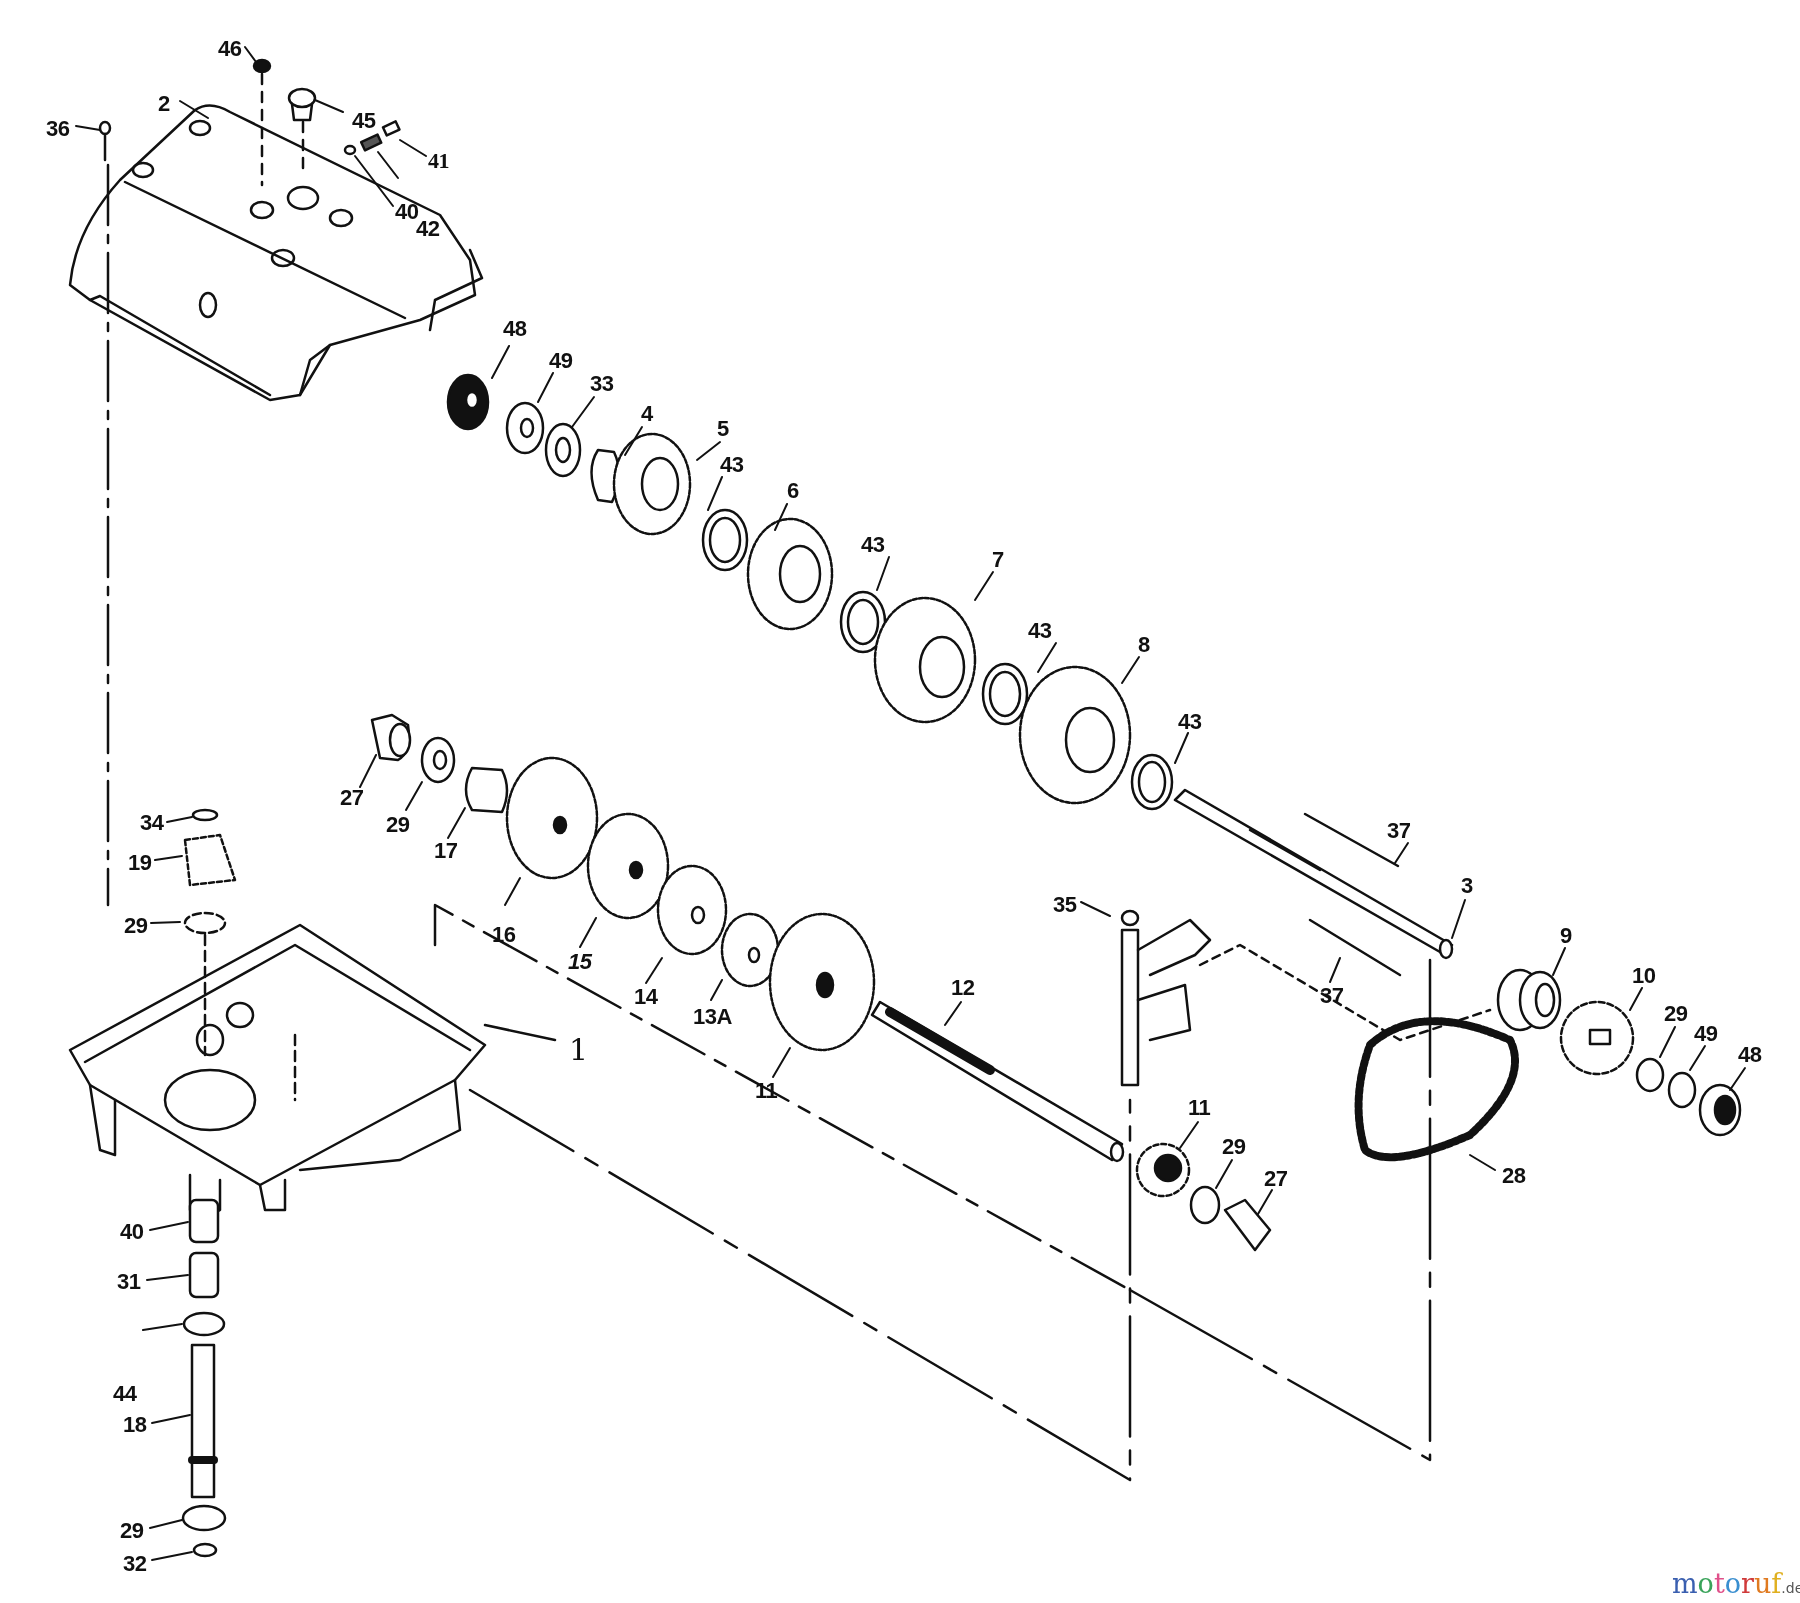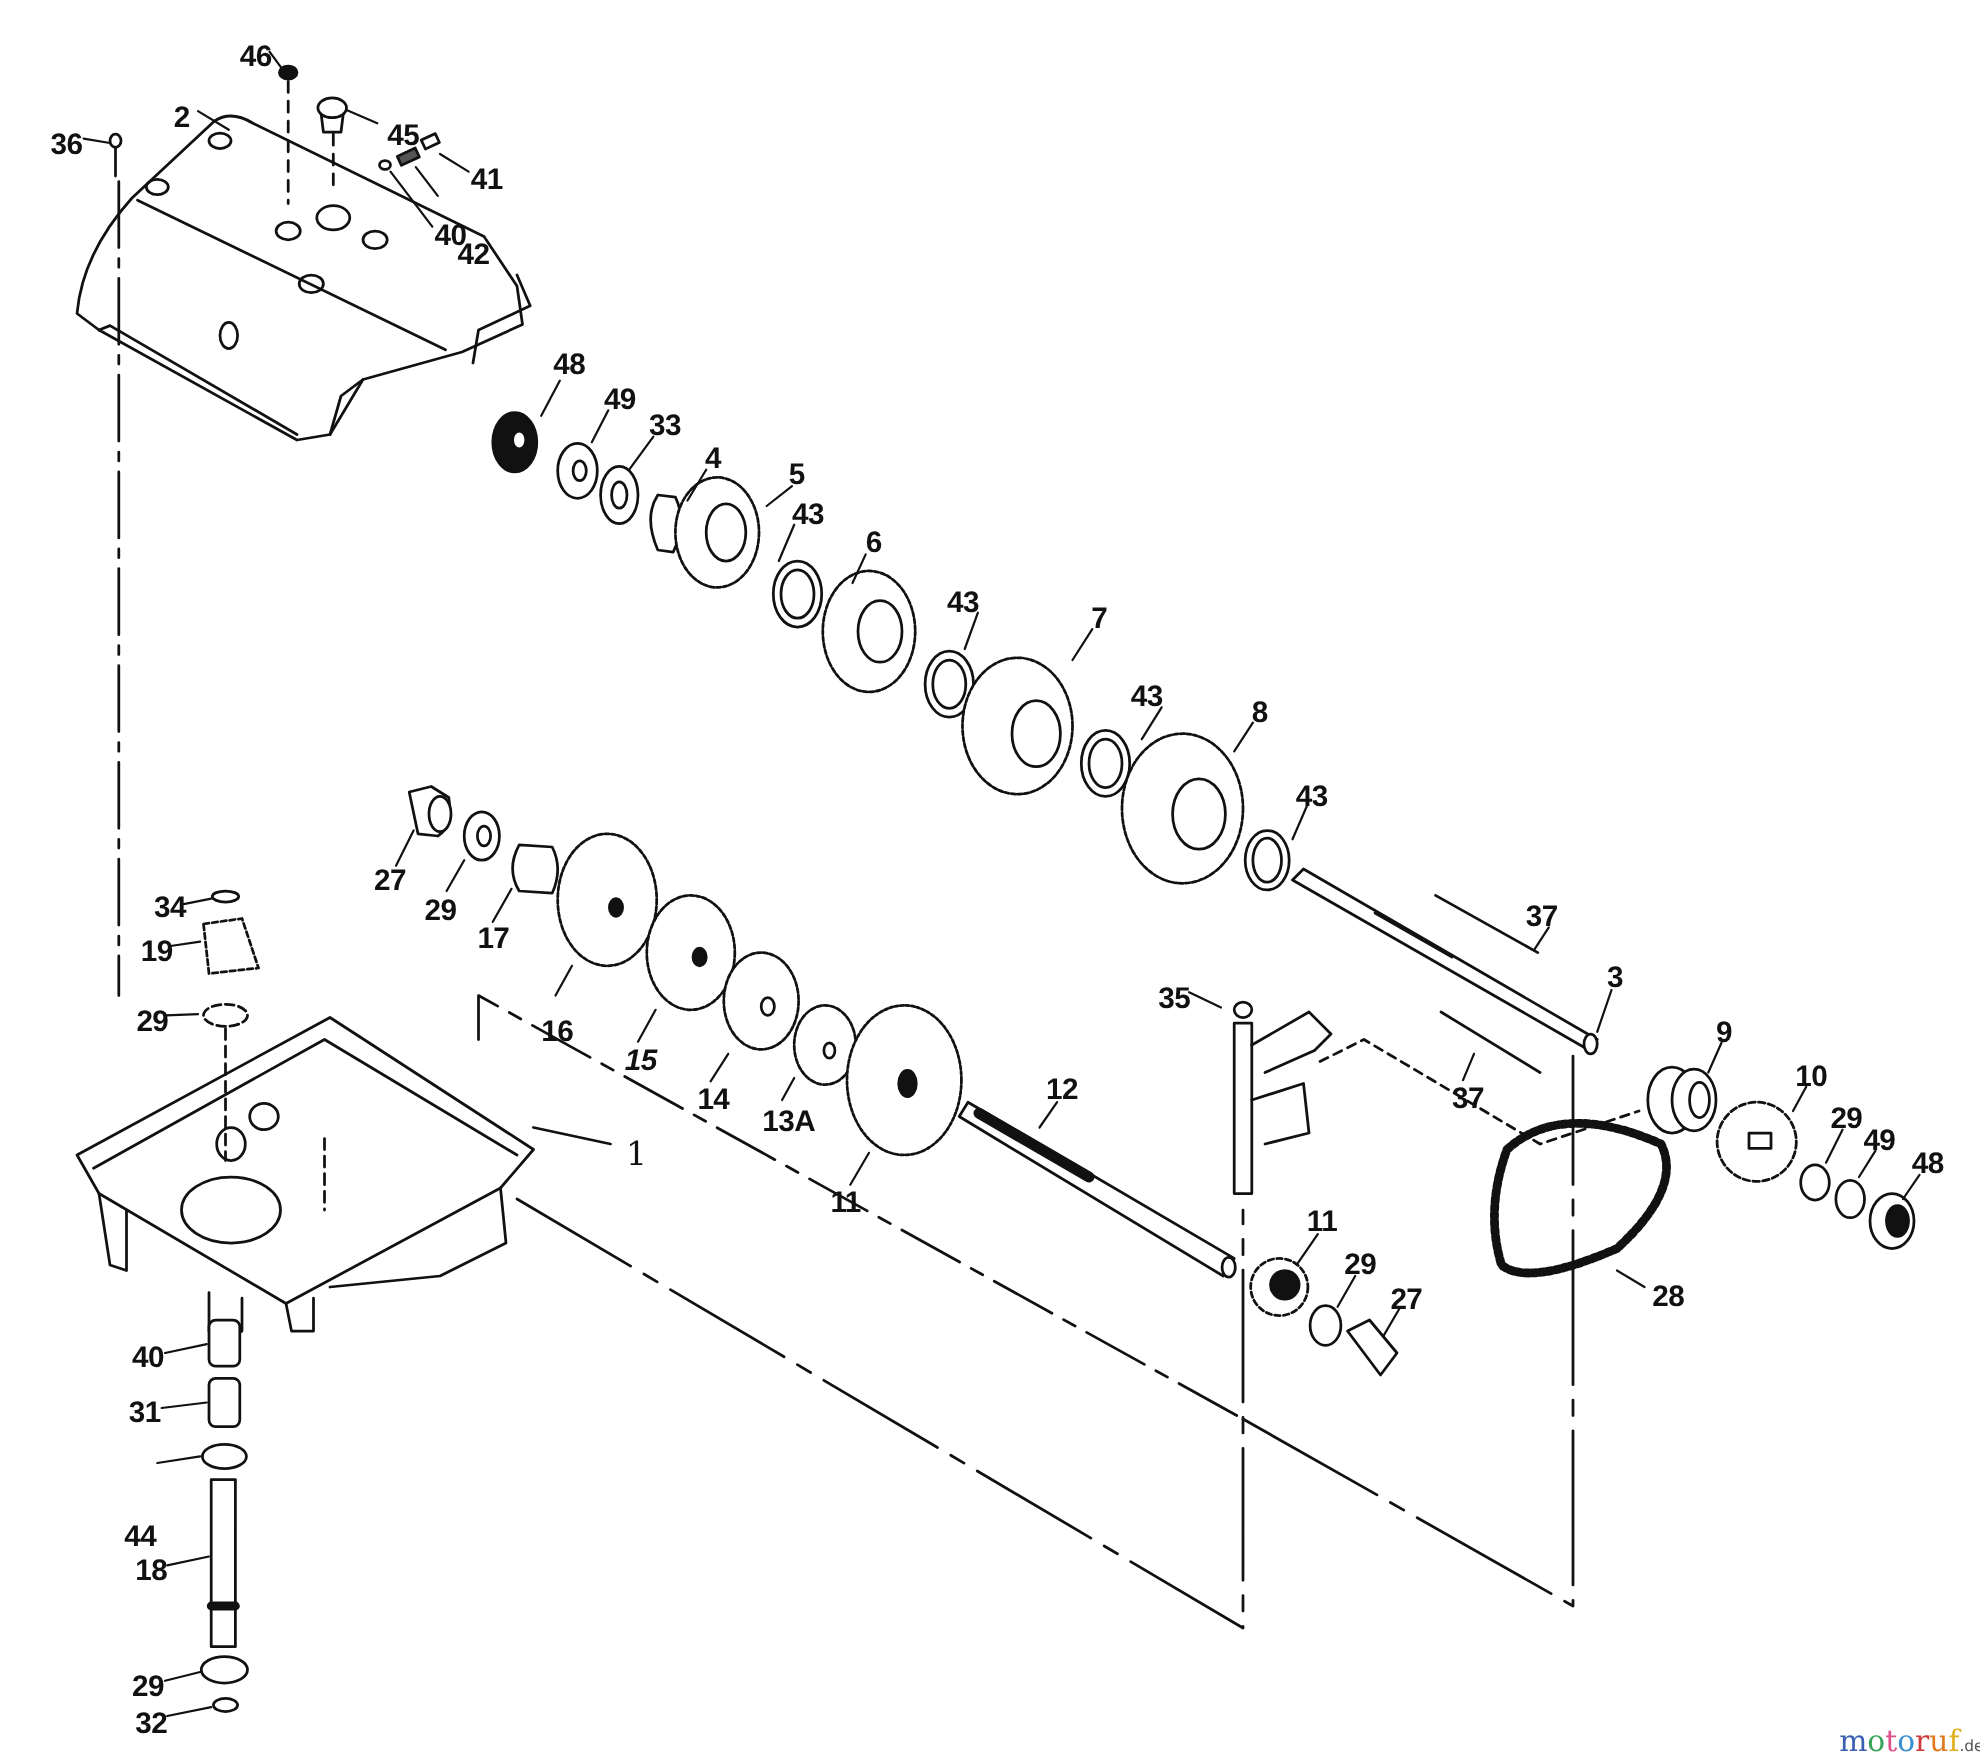--- a/index.html
+++ b/index.html
@@ -1,20 +1,20 @@
 <!DOCTYPE html>
 <html><head>
 <meta charset="utf-8">
 <style>
   html, body { margin:0; padding:0; background:#ffffff; }
   body { width:1800px; height:1603px; position:relative; overflow:hidden;
          font-family:"Liberation Sans", sans-serif; }
   #diagram { position:absolute; left:0; top:0; width:1800px; height:1603px; }
   .lbl { position:absolute; font-family:"Liberation Sans", sans-serif; font-weight:bold;
-         font-size:27px; color:#111; line-height:1; white-space:nowrap; letter-spacing:-0.5px; }
+         font-size:22px; color:#111; line-height:1; white-space:nowrap; letter-spacing:-0.5px; }
   .lbl.thin { font-weight:normal; font-family:"DejaVu Serif", serif; font-size:30px; }
   .wm { position:absolute; left:1672px; top:1570px; font-family:"DejaVu Serif", serif;
         font-size:27px; white-space:nowrap; line-height:1; }
   .wm span { display:inline-block; }
   .wm .de { font-size:14px; color:#555; font-family:"DejaVu Sans", sans-serif; }
 </style>
 </head>
 <body>
 
 <svg id="diagram" viewBox="0 0 1800 1603" width="1800" height="1603" xmlns="http://www.w3.org/2000/svg">
@@ -237,21 +237,21 @@
         <path d="M152 1560 L192 1552"></path>
     </g>
   </g>
 </svg>
 
 <div id="labels">
     <div class="lbl" style="left: 218px; top: 38px;">46</div>
     <div class="lbl" style="left: 158px; top: 93px;">2</div>
     <div class="lbl" style="left: 46px; top: 118px;">36</div>
     <div class="lbl" style="left: 352px; top: 110px;">45</div>
-    <div class="lbl" style="left: 428px; top: 150px;">41</div>
+    <div class="lbl" style="left: 428px; top: 150px; font-family: Liberation Serif, serif;">41</div>
     <div class="lbl" style="left: 416px; top: 172px; margin-top: 46px;">42</div>
     <div class="lbl" style="left: 395px; top: 201px;">40</div>
     <div class="lbl" style="left: 503px; top: 318px;">48</div>
     <div class="lbl" style="left: 549px; top: 350px;">49</div>
     <div class="lbl" style="left: 590px; top: 373px;">33</div>
     <div class="lbl" style="left: 641px; top: 403px;">4</div>
     <div class="lbl" style="left: 717px; top: 418px;">5</div>
     <div class="lbl" style="left: 720px; top: 454px;">43</div>
     <div class="lbl" style="left: 787px; top: 480px;">6</div>
     <div class="lbl" style="left: 861px; top: 534px;">43</div>

